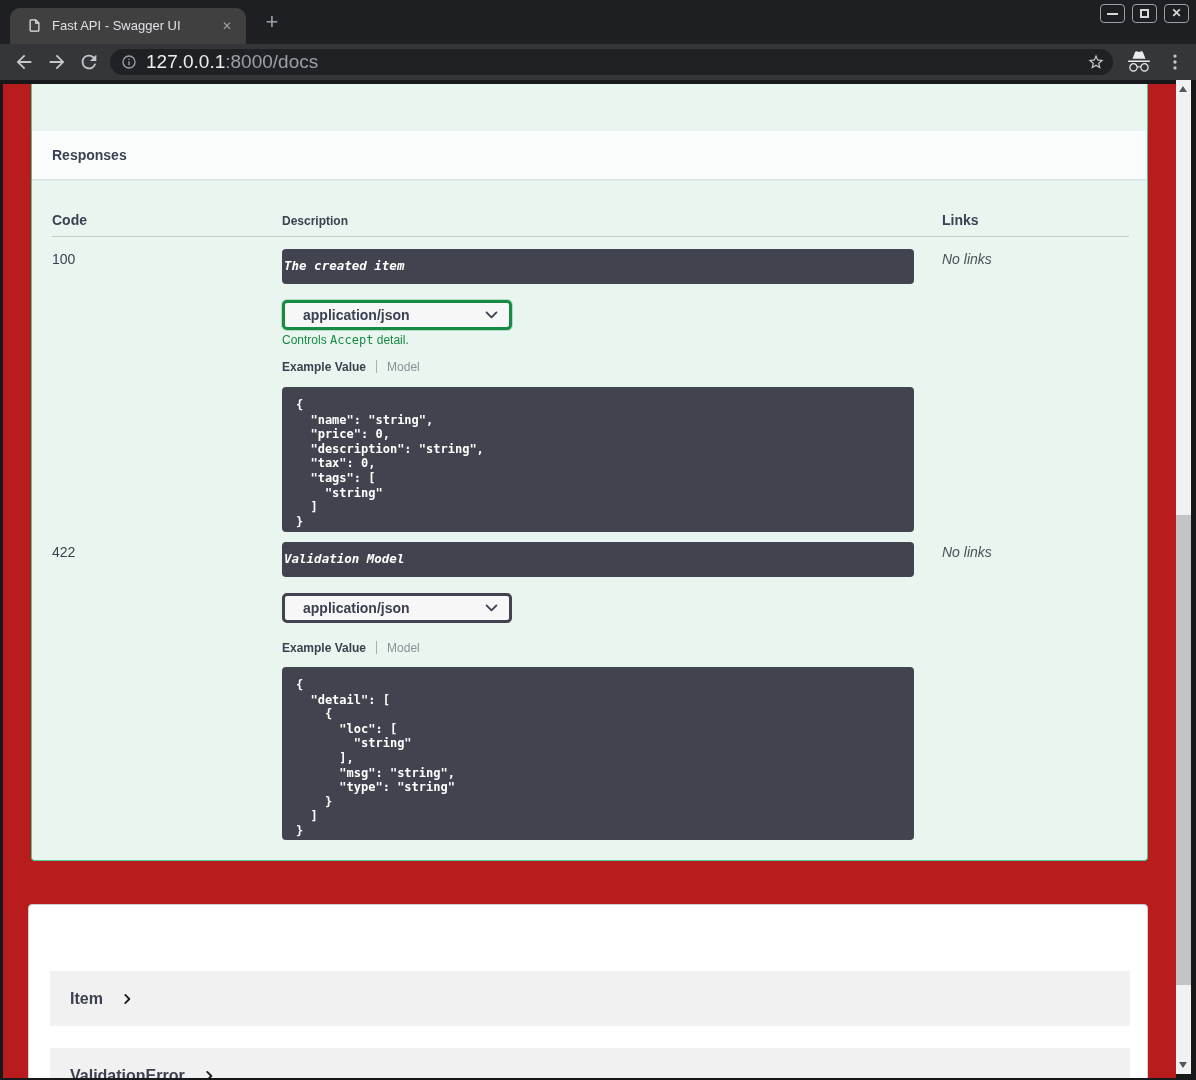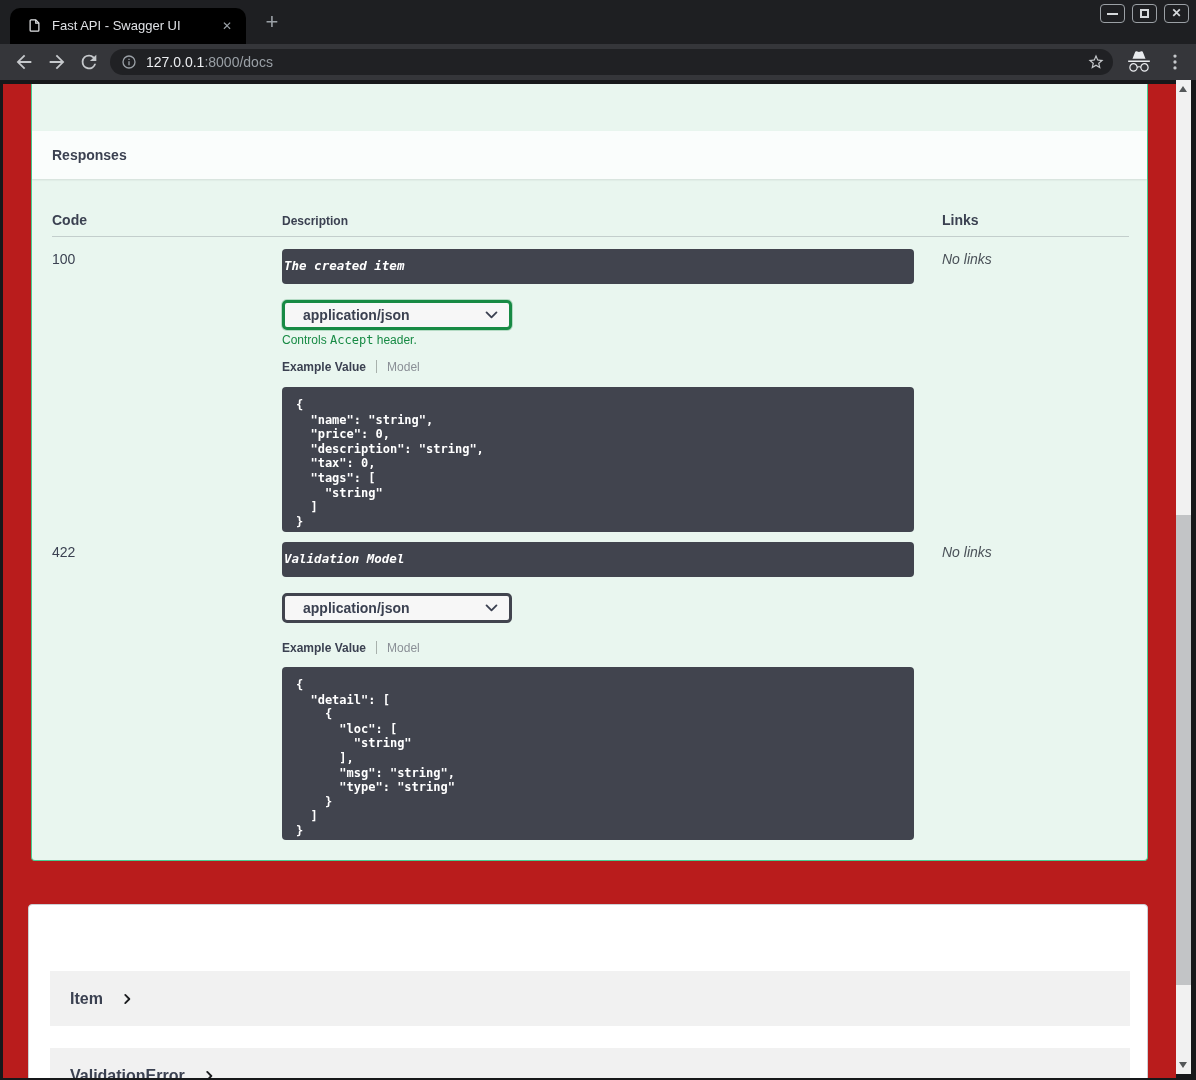--- a/index.html
+++ b/index.html
@@ -1,38 +1,38 @@
 <!DOCTYPE html>
 <html><head>
 <meta charset="utf-8">
 <style>
   * { box-sizing: border-box; }
   body { margin:0; background:#000; font-family:"Liberation Sans",sans-serif; }
   .window { position:relative; width:1196px; height:1080px; background:#17181a; overflow:hidden; }
 
   
   .tabstrip { position:absolute; top:0; left:0; right:0; height:44px; background:#1e1f22; }
-  .tab { position:absolute; left:10px; top:8px; width:236px; height:36px; background:#000000; border-radius:10px 10px 0 0; }
+  .tab { position:absolute; left:10px; top:8px; width:236px; height:36px; background:#404040; border-radius:10px 10px 0 0; }
   .tab-favicon { position:absolute; left:17px; top:10px; width:15px; height:15px; color:#e3e5e8; }
   .tab-title { position:absolute; left:42px; top:0; line-height:36px; font-size:13px; color:#dfe1e5; white-space:nowrap; }
   .tab-close { position:absolute; right:10px; top:9px; width:18px; height:18px; color:#9aa0a6; font-size:12px; line-height:18px; text-align:center; border-radius:50%; }
   .newtab { position:absolute; left:260px; top:11px; width:24px; height:24px; color:#9aa0a6; font-size:22px; font-weight:400; line-height:22px; text-align:center; }
   .win-controls { position:absolute; right:7px; top:4px; display:flex; gap:7px; }
   .win-btn { position:relative; width:25px; height:19px; border:1px solid #9ba0a5; border-radius:4px; }
   .win-btn .bar { position:absolute; left:6px; top:8px; width:11px; height:2px; background:#d6d9dc; }
   .win-btn .sq { position:absolute; left:7px; top:4px; width:9px; height:9px; border:2px solid #d6d9dc; }
   .win-btn .x { position:absolute; left:0; top:0; width:23px; height:17px; color:#d6d9dc; font-size:12px; line-height:17px; text-align:center; font-weight:bold; }
 
   
   .toolbar { position:absolute; top:44px; left:0; right:0; height:36px; background:#35363a; }
   .nav-icon { position:absolute; top:7px; width:22px; height:22px; color:#c6c9cc; }
   .nav-back { left:13px; } .nav-fwd { left:46px; } .nav-reload { left:78px; }
   .address { position:absolute; left:110px; top:5px; height:26px; width:1003px; background:#202124; border-radius:13px; }
   .info-icon { position:absolute; left:11px; top:5px; width:16px; height:16px; color:#9aa0a6; }
-  .url { position:absolute; left:36px; top:0; line-height:26px; font-size:14px; color:#9aa0a6; white-space:nowrap; }
+  .url { position:absolute; left:36px; top:0; line-height:26px; font-size:19px; color:#9aa0a6; white-space:nowrap; }
   .url .host { color:#eceef1; }
   .star-icon { position:absolute; right:8px; top:4px; width:18px; height:18px; color:#c6c9cc; }
   .incognito-icon { position:absolute; left:1126px; top:5px; width:26px; height:26px; color:#e9ebee; }
   .menu-icon { position:absolute; left:1164px; top:7px; width:22px; height:22px; color:#c6c9cc; }
 
   
   .page { position:absolute; left:3px; top:84px; width:1173px; height:994px; background:#b91c1c; overflow:hidden; color:#3b4151; }
 
   .opblock { position:absolute; left:28px; top:0; width:1117px; height:777px; background:#e9f6ef;
              border:1px solid #49cc90; border-top:none; border-radius:0 0 4px 4px; }
@@ -179,21 +179,21 @@
         <span class="resp-code">100</span>
         <div class="desc-box">The created item</div>
         <div class="media-select select-green">
           <span>application/json</span>
           <span class="chev">
             <svg viewBox="0 0 24 24" fill="none" stroke="currentColor" stroke-width="2.6" stroke-linecap="round" stroke-linejoin="round">
                 <polyline points="5 9 12 16 19 9"></polyline>
               </svg>
           </span>
         </div>
-        <div class="accept-note"><span>Controls </span><span class="mono">Accept</span><span> header.</span></div>
+        <div class="accept-note"><span>Controls </span><span class="mono">Accept</span><span> detail.</span></div>
         <div class="tabs">
           <span class="tab-example">Example Value</span>
           <span class="tab-sep"></span>
           <span class="tab-model">Model</span>
         </div>
         <pre class="code-block">{
   "name": "string",
   "price": 0,
   "description": "string",
   "tax": 0,

